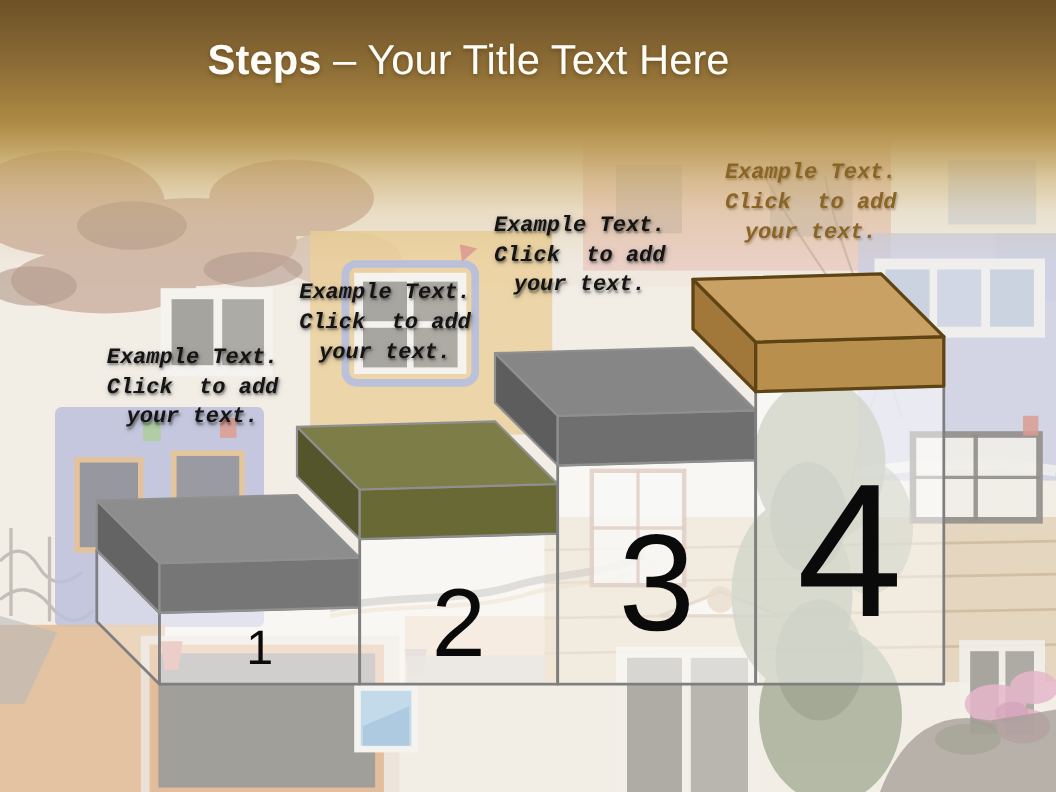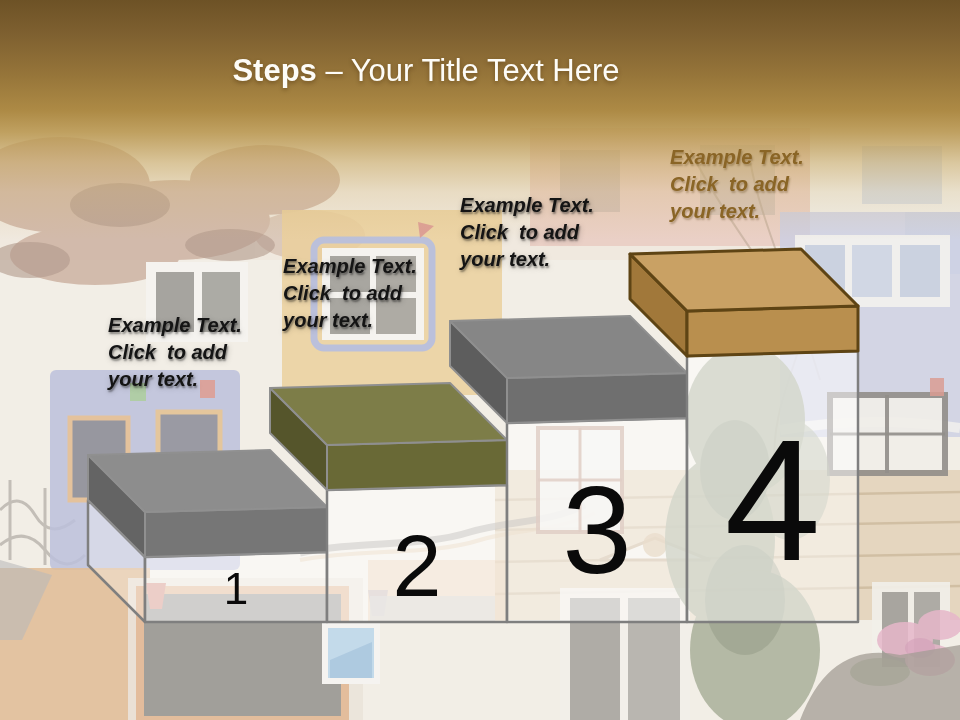--- a/index.html
+++ b/index.html
@@ -5,28 +5,28 @@
   html,body{margin:0;padding:0;}
   .slide{position:relative;width:960px;height:720px;overflow:hidden;
          font-family:"Liberation Sans",sans-serif;background:#eae3d6;}
   .layer{position:absolute;left:0;top:0;}
   
   .header-grad{width:960px;height:240px;pointer-events:none;
     background:linear-gradient(180deg,
       #6d5226 0%, #7e6030 14%, #97763a 32%, #ad8a45 46%,
       rgba(186,152,82,0.90) 55%, rgba(200,168,98,0.55) 68%,
       rgba(210,180,112,0.25) 80%, rgba(215,188,122,0) 100%);}
-  .title{position:absolute;left:0;top:52px;width:852px;text-align:center;
-    color:#fdfcf7;font-size:31px;line-height:38px;
+  .title{position:absolute;left:0;top:36px;width:852px;text-align:center;
+    color:#fdfcf7;font-size:38px;line-height:38px;
     text-shadow:0 2px 4px rgba(70,45,10,0.45);}
   .title .em{font-weight:700;}
-  .placeholder{position:absolute;transform:translateX(-50%);text-align:left;
+  .placeholder{position:absolute;transform:translateX(-50%);text-align:center;
     font-style:italic;font-weight:600;font-size:20px;line-height:27px;
     text-shadow:1px 2px 2px rgba(0,0,0,0.40),1px 2px 6px rgba(0,0,0,0.22);
-    cursor:pointer;}
+    cursor:pointer;font-family:Liberation Mono, monospace;}
   .placeholder div{white-space:pre;}
   .placeholder.muted{text-shadow:1px 2px 2px rgba(90,60,15,0.35);}
   svg text{font-family:"Liberation Sans",sans-serif;}
 </style>
 </head>
 <body>
 
 <div class="slide">
 
   <svg class="layer" width="960" height="720" viewBox="0 0 960 720">

